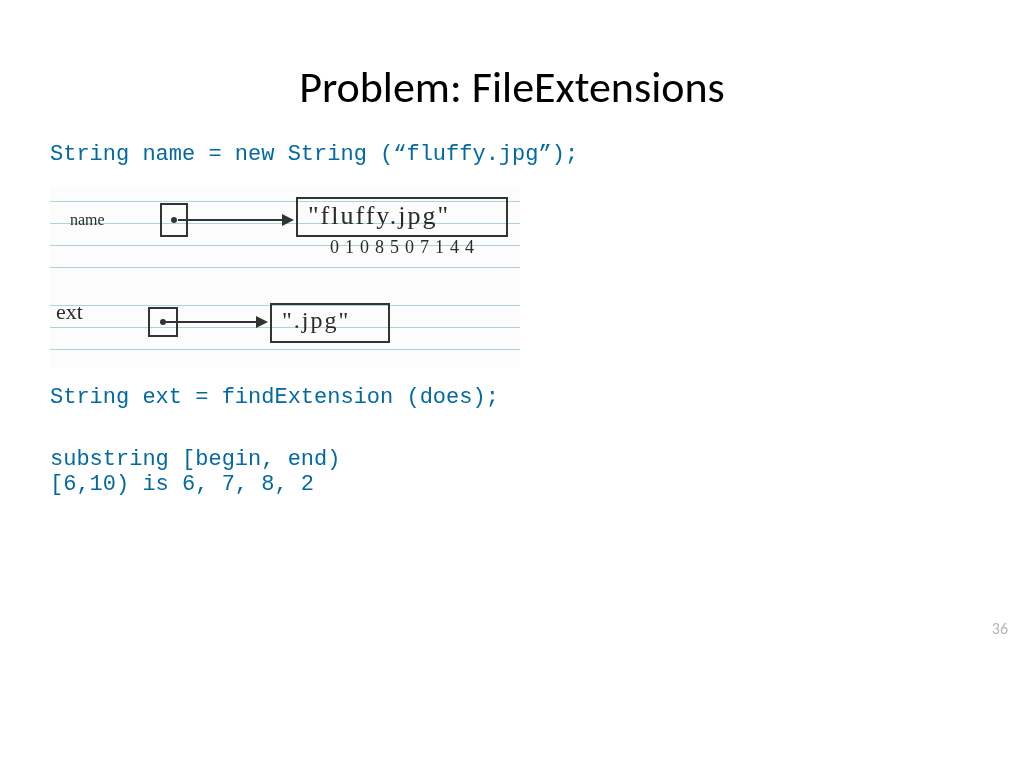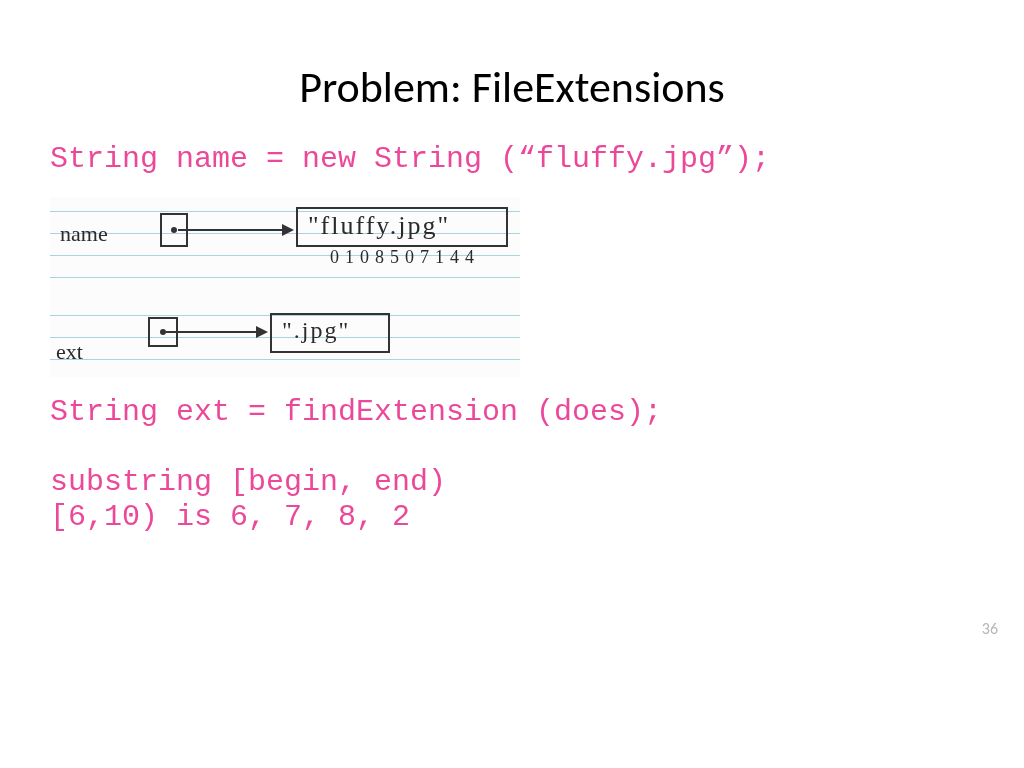--- a/index.html
+++ b/index.html
@@ -1,57 +1,57 @@
 <!DOCTYPE html>
 <html><head>
 <meta charset="utf-8">
 <style>
   * { margin: 0; padding: 0; box-sizing: border-box; }
   html, body { width: 1024px; height: 768px; background: #fff; font-family: Calibri, Arial, sans-serif; position: relative; overflow: hidden; }
   .slide { width: 1024px; height: 656px; position: relative; padding: 40px 50px; }
   .title { font-size: 44px; font-weight: 400; text-align: center; color: #000; margin-top: 20px; margin-bottom: 28px; }
-  .code-line { font-family: Consolas, "Courier New", monospace; font-size: 30px; color: #ec4899; line-height: 1.15; }
+  .code-line { font-family: Consolas, "Courier New", monospace; font-size: 22px; color: #0369a1; line-height: 1.15; }
   .block { margin-bottom: 10px; }
   .diagram { width: 470px; height: 180px; position: relative; margin: 20px 0 18px 0; background: #fbfcfb; }
   .ruled { position: absolute; left: 0; right: 0; height: 1px; background: #a8d5dd; }
   .hand { font-family: "Comic Sans MS", "Segoe Script", cursive; color: #2a2a2a; position: absolute; }
   .box { position: absolute; border: 2px solid #333; background: rgba(255,255,255,0.0); }
   .arrow-line { position: absolute; height: 2px; background: #333; }
   .arrow-head { position: absolute; width: 0; height: 0; border-top: 6px solid transparent; border-bottom: 6px solid transparent; border-left: 12px solid #333; }
   .dot { position: absolute; width: 6px; height: 6px; background: #333; border-radius: 50%; }
-  .page-num { position: absolute; bottom: 18px; right: 26px; color: #b6b6b6; font-size: 16px; }
+  .page-num { position: absolute; bottom: 18px; right: 16px; color: #b6b6b6; font-size: 16px; }
 </style>
 </head>
 <body>
 
 <div class="slide">
   <h1 class="title">Problem: FileExtensions</h1>
 
   <div class="code-line block">String name = new String (“fluffy.jpg”);</div>
 
   <div class="diagram">
 
     <div class="ruled" style="top:14px"></div>
     <div class="ruled" style="top:36px"></div>
     <div class="ruled" style="top:58px"></div>
     <div class="ruled" style="top:80px"></div>
     <div class="ruled" style="top:118px"></div>
     <div class="ruled" style="top:140px"></div>
     <div class="ruled" style="top:162px"></div>
 
-    <span class="hand" style="left:10px; top:24px; font-size:22px;">name</span>
+    <span class="hand" style="left:20px; top:24px; font-size:16px;">name</span>
     <div class="box" style="left:110px; top:16px; width:28px; height:34px;"></div>
     <div class="dot" style="left:121px; top:30px;"></div>
     <div class="arrow-line" style="left:128px; top:32px; width:104px;"></div>
     <div class="arrow-head" style="left:232px; top:27px;"></div>
     <div class="box" style="left:246px; top:10px; width:212px; height:40px;"></div>
     <span class="hand" style="left:258px; top:14px; font-size:26px; letter-spacing:2px;">"fluffy.jpg"</span>
     <span class="hand" style="left:280px; top:50px; font-size:18px; letter-spacing:6px;">0108507144</span>
 
-    <span class="hand" style="left:6px; top:142px; font-size:22px;">ext</span>
+    <span class="hand" style="left:6px; top:112px; font-size:22px;">ext</span>
     <div class="box" style="left:98px; top:120px; width:30px; height:30px;"></div>
     <div class="dot" style="left:110px; top:132px;"></div>
     <div class="arrow-line" style="left:116px; top:134px; width:90px;"></div>
     <div class="arrow-head" style="left:206px; top:129px;"></div>
     <div class="box" style="left:220px; top:116px; width:120px; height:40px;"></div>
     <span class="hand" style="left:232px; top:120px; font-size:24px; letter-spacing:2px;">".jpg"</span>
   </div>
 
   <div class="code-line block">String ext = findExtension (does);</div>
   <div style="height:26px;"></div>

